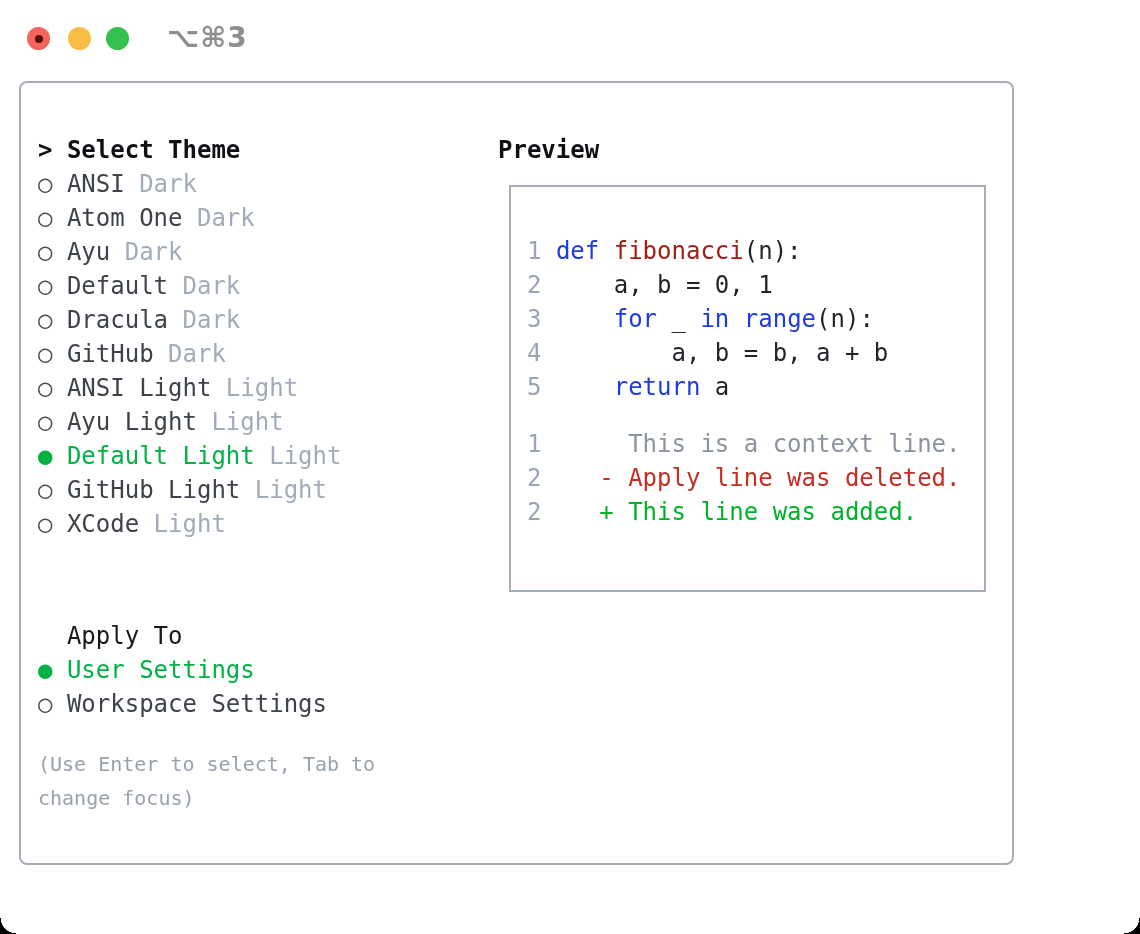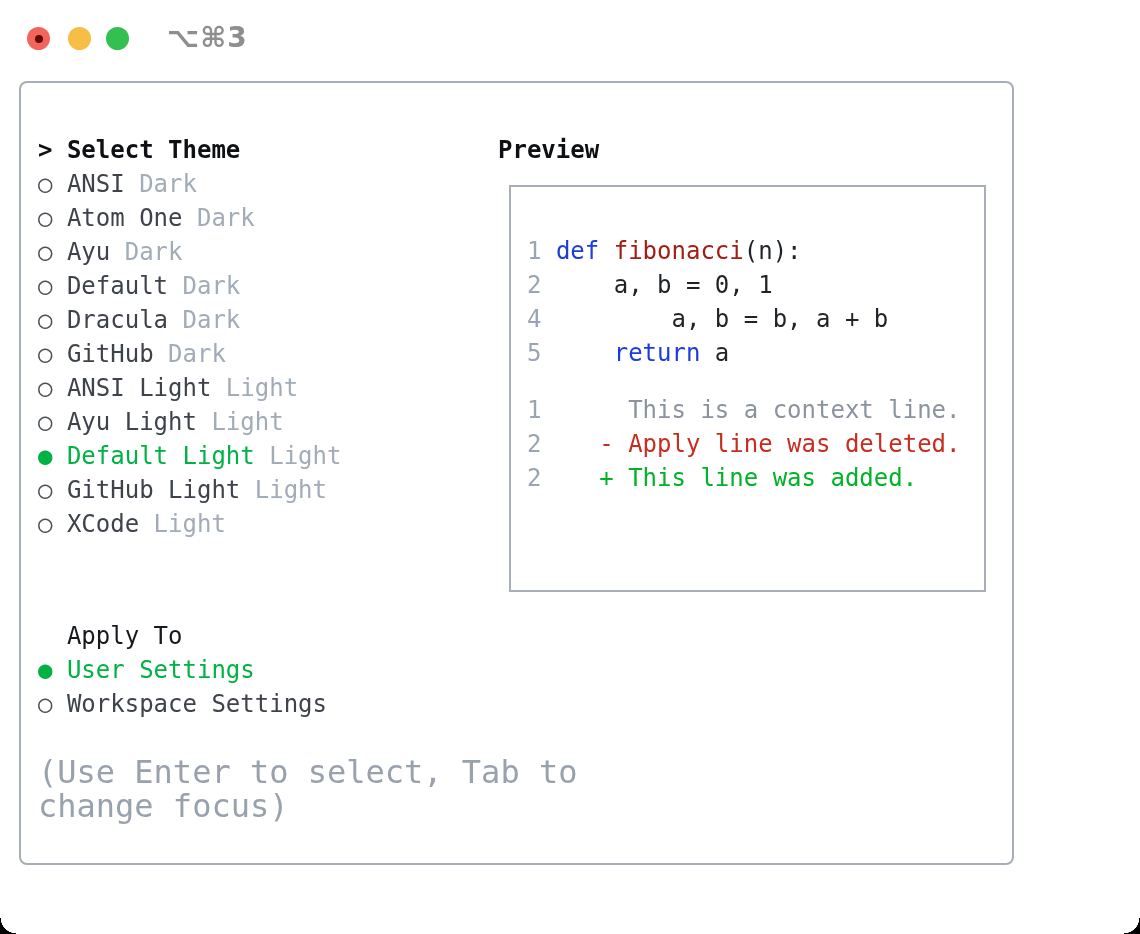--- a/index.html
+++ b/index.html
@@ -30,21 +30,21 @@
   .panel{position:absolute;left:19px;top:81px;width:995px;height:784px;box-sizing:border-box;
          border:2px solid var(--border);border-radius:8px;background:#fff;}
   .row{white-space:pre;font-size:24px;line-height:34px;height:34px;color:var(--text);}
   .leftcol{position:absolute;left:17px;top:50px;}
   .row.header{font-weight:bold;color:var(--heading);}
   .row.subheader{color:#16191d;margin-top:44px;}
   .marker{color:var(--marker);}
   .sel{color:var(--green);}
   .variant{color:var(--muted);}
   .gap{height:34px;}
-  .help{margin-top:34px;width:29ch;white-space:pre-wrap;font-size:32px;line-height:34px;
+  .help{margin-top:26px;width:29ch;white-space:pre-wrap;font-size:20px;line-height:34px;
         color:var(--help);}
 
   
   .preview-title{position:absolute;left:477px;top:50px;font-size:24px;line-height:34px;
                  font-weight:bold;color:var(--heading);white-space:pre;}
   .preview-box{position:absolute;left:488px;top:102px;width:477px;height:407px;box-sizing:border-box;
                border:2px solid var(--border);border-radius:0;background:#fff;}
   .codewrap{position:absolute;left:16px;top:47px;}
   .code-line,.diff-line{white-space:pre;font-size:24px;line-height:34px;height:34px;color:#1f2328;}
   .num{color:var(--linenum);}
@@ -95,20 +95,21 @@
       <div class="help">(Use Enter to select, Tab to change focus)</div>
     </div>
 
     <div class="preview-title">Preview</div>
 
     <div class="preview-box">
       <div class="codewrap">
         <div id="code-block">
             <div class="code-line"><span class="num">1</span><span> </span><span class="kw">def</span><span> </span><span class="fn">fibonacci</span><span>(n):</span></div>
             <div class="code-line"><span class="num">2</span><span>     a, b = 0, 1</span></div>
+            <div class="code-line"><span class="num">3</span><span>     </span><span class="kw">for</span><span> _ </span><span class="kw">in</span><span> </span><span class="kw">range</span><span>(n):</span></div>
             <div class="code-line"><span class="num">4</span><span>         a, b = b, a + b</span></div>
             <div class="code-line"><span class="num">5</span><span>     </span><span class="kw">return</span><span> a</span></div>
           </div>
         <div id="diff-block" class="diffwrap">
             <div class="diff-line"><span class="num">1</span><span class="ctx">      This is a context line.</span></div>
             <div class="diff-line"><span class="num">2</span><span class="del">    - Apply line was deleted.</span></div>
             <div class="diff-line"><span class="num">2</span><span class="add">    + This line was added.</span></div>
           </div>
       </div>
     </div>

